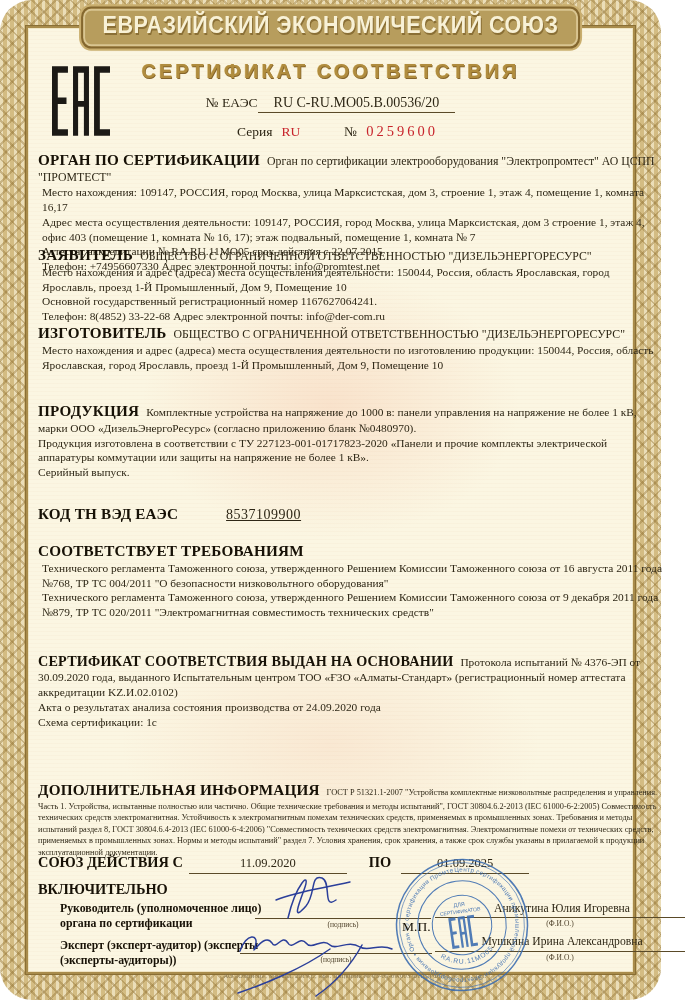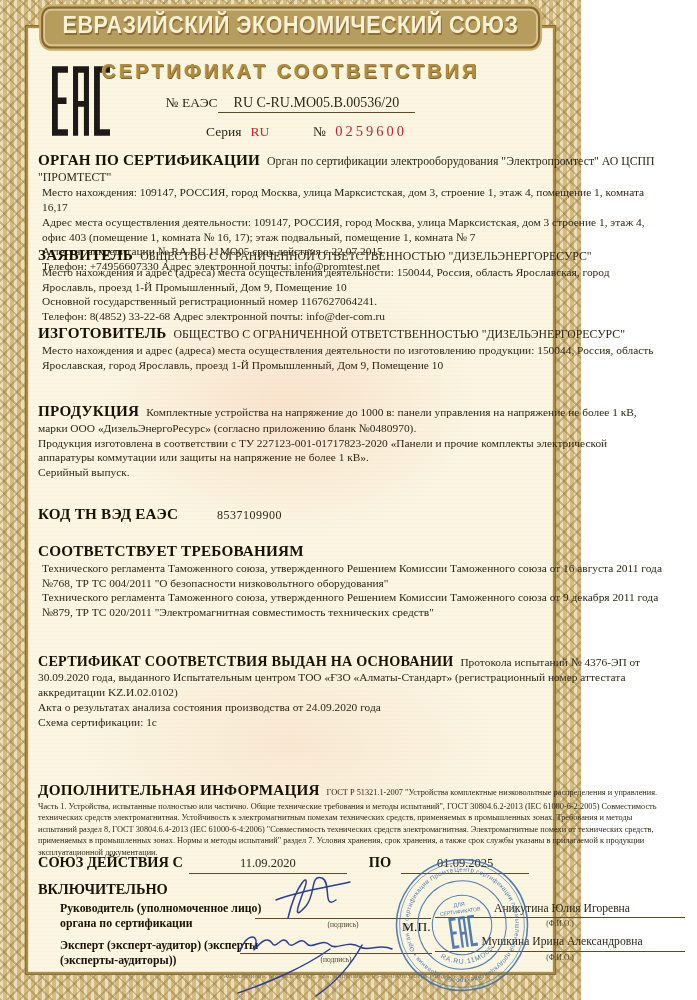--- a/index.html
+++ b/index.html
@@ -1,21 +1,21 @@
 <!DOCTYPE html>
 <html><head>
 <meta charset="utf-8">
 <style>
   html,body{margin:0;padding:0;}
   body{width:697px;height:1000px;overflow:hidden;font-family:"Liberation Serif",serif;}
-  .page{position:relative;width:581px;height:1000px;background-color:#d8c28c;
+  .page{position:relative;width:661px;height:1000px;background-color:#d8c28c;
     background-image:
       repeating-linear-gradient(45deg, rgba(148,117,54,.40) 0 2px, rgba(0,0,0,0) 2px 9px),
       repeating-linear-gradient(-45deg, rgba(148,117,54,.40) 0 2px, rgba(0,0,0,0) 2px 9px),
-      repeating-linear-gradient(90deg, rgba(250,244,220,.55) 0 3px, rgba(201,174,110,.30) 3px 7px);}
+      repeating-linear-gradient(90deg, rgba(250,244,220,.55) 0 3px, rgba(201,174,110,.30) 3px 7px); border-radius: 32px;}
   .inner{position:absolute;inset:26px;background:#fbf6e2;border:2px solid #a88b4b;
     box-shadow:inset 0 0 0 1px #f0e6c4, 0 0 0 1px #8a6f35;}
   .inner::before{content:"";position:absolute;inset:0;pointer-events:none;
     background:
       radial-gradient(ellipse 270px 190px at 50% 40%, rgba(243,176,146,.28), rgba(0,0,0,0) 70%),
       radial-gradient(ellipse 300px 160px at 50% 76%, rgba(240,170,140,.18), rgba(0,0,0,0) 70%),
       repeating-linear-gradient(0deg, rgba(214,160,120,.05) 0 1px, rgba(0,0,0,0) 1px 4px);}
   .content{position:absolute;inset:0;z-index:2;color:#2e2716;}
 
   .banner{position:absolute;top:8px;left:50%;transform:translateX(-50%) scaleY(1.08);
@@ -29,34 +29,34 @@
 
   .doc-title{position:absolute;top:60px;left:0;width:100%;text-align:center;
     font-family:"Liberation Sans",sans-serif;font-weight:bold;font-size:20px;
     letter-spacing:3px;color:#b08c3e;transform:scaleY(1.05);
     text-shadow:.6px .6px 0 #85642a, -.5px -.5px 0 #dcc488;}
 
   .num-row{position:absolute;top:95px;left:0;width:100%;display:flex;justify-content:center;
     font-size:13.5px;align-items:baseline;}
   .num-value{border-bottom:1px solid #5a4a28;padding:0 16px 1px;font-size:14px;}
 
-  .series-row{position:absolute;top:123px;left:16px;width:100%;display:flex;justify-content:center;
+  .series-row{position:absolute;top:123px;left:7px;width:100%;display:flex;justify-content:center;
     gap:9px;font-size:13.5px;align-items:baseline;}
   .red{color:#c8242c;}
   .blank-no{color:#c8242c;letter-spacing:3px;font-size:14.5px;}
   .series-gap{display:inline-block;width:26px;}
 
   .section{position:absolute;left:38px;width:626px;font-size:11.4px;line-height:1.3;text-align:left;}
   .sec-h{display:inline;font-weight:bold;font-size:15.2px;color:#171106;margin-right:7px;letter-spacing:.2px;text-align:center;}
   .sec-h.small{font-size:14.2px;}
   .sec-name{display:inline;font-size:11.8px;}
   .body-lines{padding-left:4px;}
   .tiny{font-size:8.3px;line-height:1.38;}
 
-  .code-value{margin-left:32px;font-size:12px;letter-spacing:.5px;}
+  .code-value{margin-left:41px;font-size:14px;letter-spacing:.5px;text-decoration:underline;}
 
   .validity{position:absolute;left:38px;top:854px;width:626px;}
   .validity-row{display:flex;align-items:baseline;}
   .v-label{font-weight:bold;font-size:14.4px;color:#171106;}
   .v-date{display:inline-block;border-bottom:1px solid #5a4a28;text-align:center;font-size:12.5px;padding-bottom:2px;}
   .v-date.from{width:158px;margin-left:6px;}
   .v-date.to{width:128px;margin-left:10px;}
   .v-to-label{margin-left:22px;}
   .v-incl{margin-top:7px;}
 

